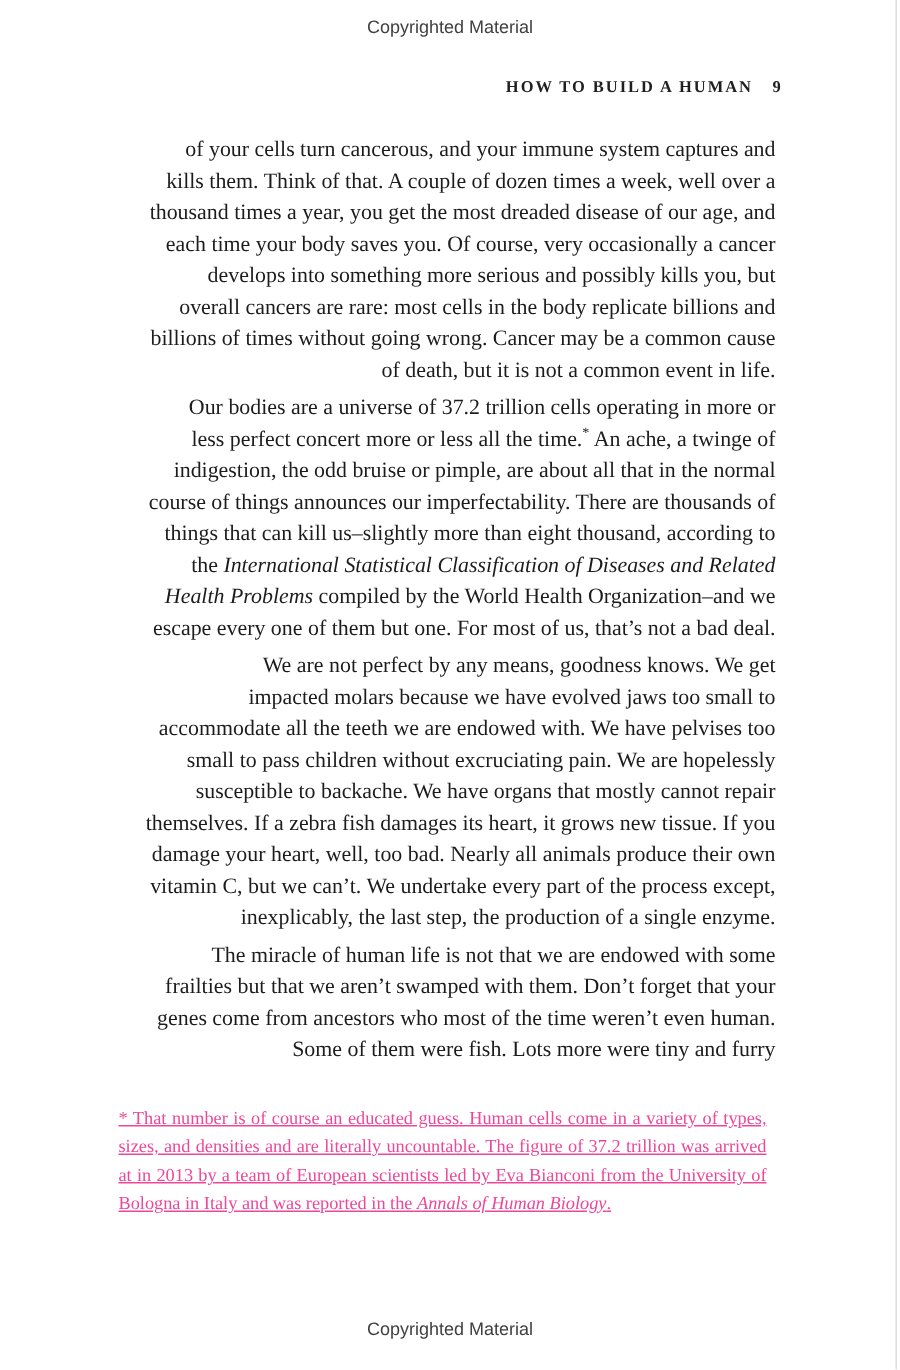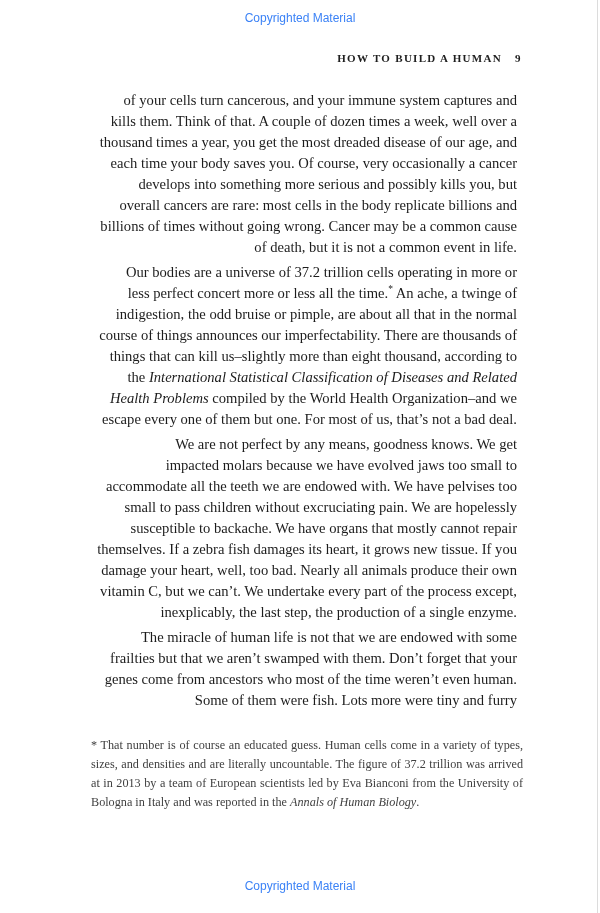--- a/index.html
+++ b/index.html
@@ -11,21 +11,21 @@
     overflow: hidden;
     font-family: "Liberation Serif", serif;
   }
   .copyright {
     position: absolute;
     left: 0;
     width: 100%;
     text-align: center;
     font-family: "Liberation Sans", sans-serif;
     font-size: 12px;
-    color: #3b82f6;
+    color: #404040;
   }
   .copyright.top { top: 11px; }
   .copyright.bottom { top: 879px; }
   .running-header {
     position: absolute;
     top: 52px;
     left: 91px;
     width: 430px;
     text-align: right;
     font-size: 11px;
@@ -45,26 +45,27 @@
     color: #1c1c1c;
     font-size: 14.6px;
     line-height: 21px;
     text-align: justify;
   }
   .body-text p { margin: 4px; }
   .para.indent { text-indent: 26px; }
   .footnote {
     position: absolute;
     top: 736px;
-    left: 91px;
+    left: 79px;
     width: 432px;
-    color: #404040;
+    color: #ec4899;
     font-size: 12.2px;
     line-height: 19px;
     text-align: justify;
+    text-decoration: underline;
   }
   .italic { font-style: italic; }
   sup { font-size: 0.65em; vertical-align: super; line-height: 0; }
   .page-edge {
     position: absolute;
     top: 0;
     right: 2px;
     width: 1px;
     height: 913px;
     background: #dcdcdc;

